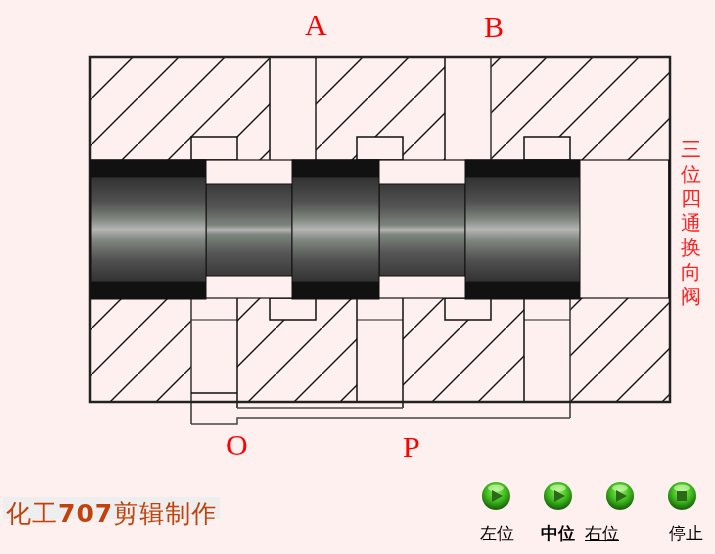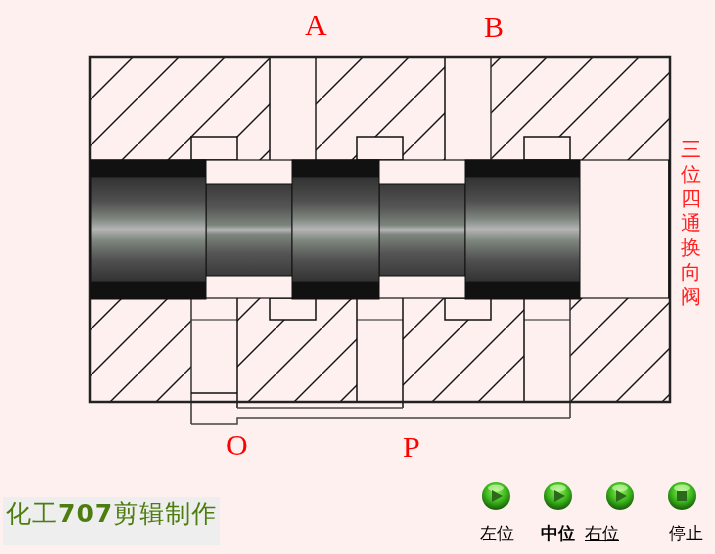--- a/index.html
+++ b/index.html
@@ -3,22 +3,22 @@
 <meta charset="utf-8">
 <style>
   html, body { margin:0; padding:0; }
   body { width:715px; height:554px; background:#fff0f0; position:relative; overflow:hidden;
          font-family:"DejaVu Serif", serif; }
   #stage { position:absolute; left:0; top:0; width:715px; height:554px; }
   .port-label { position:absolute; color:#ff0000; font-family:"Liberation Serif", serif; font-size:30px; line-height:30px; }
   .vtitle { position:absolute; left:679px; top:137px; width:24px; color:#ff2020; font-size:20px; line-height:24.5px;
             font-family:"DejaVu Sans", sans-serif; text-align:center; }
   .vtitle span { display:block; }
-  .credit { position:absolute; left:3px; top:497px; height:48px; padding:0 3px; background:#eeeeee;
-            color:#4d7c0f; font-size:25px; line-height:34px; font-family:"DejaVu Sans", sans-serif; font-weight:normal; letter-spacing:1px; }
+  .credit { position:absolute; left:3px; top:497px; height:22px; padding:0 3px; background:#eeeeee;
+            color:#c2410c; font-size:25px; line-height:34px; font-family:"DejaVu Sans", sans-serif; font-weight:normal; letter-spacing:1px; }
   .credit b { font-weight:bold; }
   .btn { position:absolute; top:481px; width:30px; height:30px; cursor:pointer; }
   .btn-label { position:absolute; top:523px; color:#000000; font-size:17px; line-height:20px; font-family:"DejaVu Sans", sans-serif; width:40px; text-align:center; }
 </style>
 </head>
 <body>
 
 <div id="stage">
   <svg width="715" height="554" viewBox="0 0 715 554" xmlns="http://www.w3.org/2000/svg">
     <defs>

